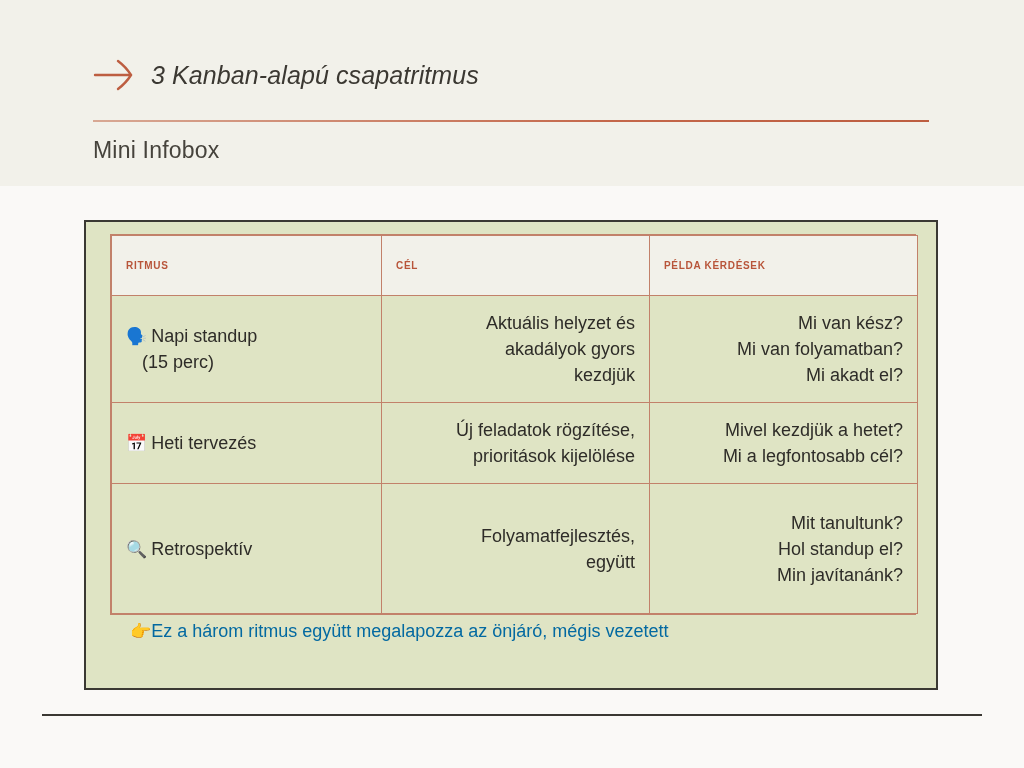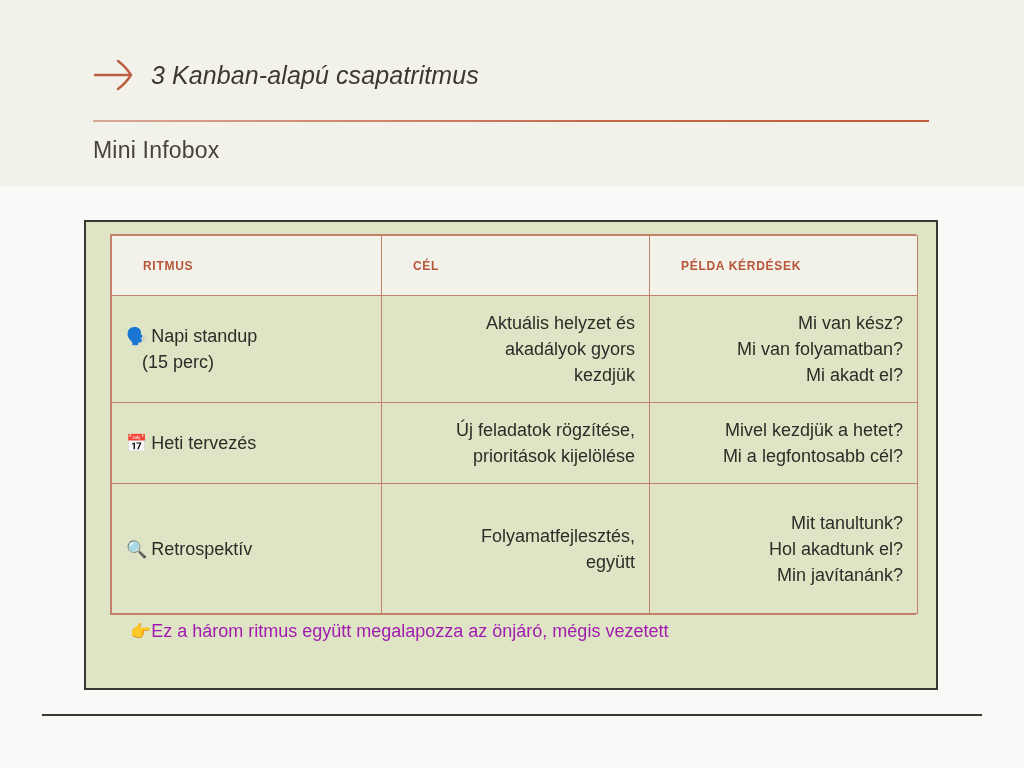--- a/index.html
+++ b/index.html
@@ -88,24 +88,24 @@
   }
   table.infotable td, table.infotable th {
     border: 1px solid #c2816a;
     vertical-align: middle;
     text-align: left;
     box-sizing: border-box;
   }
   table.infotable thead th {
     background: #f2f1ea;
     color: #b8553a;
-    font-size: 12px;
+    font-size: 10px;
     font-weight: bold;
     letter-spacing: 0.7px;
-    padding: 18px 0 18px 31px;
+    padding: 18px 0 18px 14px;
     height: 60px;
   }
   table.infotable tbody td {
     background: #dfe4c4;
     color: #2e2c28;
     font-size: 18px;
     line-height: 1.45;
     padding: 14px 14px 14px 14px;
   }
   .col-1 { width: 270px; }
@@ -126,21 +126,21 @@
   }
   .ml { display: block; text-align: right; }
 
   .footnote {
     position: absolute;
     left: 24px;
     right: 24px;
     top: 396px;
     font-size: 18px;
     line-height: 1.45;
-    color: #a21caf;
+    color: #0369a1;
     padding-left: 22px;
     text-indent: -2px;
   }
   .footnote .fn-icon { font-size: 17px; }
   .footnote .fn-l2 { display: block; padding-left: 24px; }
 
   .bottom-rule {
     position: absolute;
     left: 42px;
     top: 714px;
@@ -214,21 +214,21 @@
         <tr class="r-l">
           <td class="col-1">
             <span class="cell-icon">🔍</span><span>Retrospektív</span>
           </td>
           <td class="col-2">
             <span class="ml">Folyamatfejlesztés,</span>
             <span class="ml">együtt</span>
           </td>
           <td class="col-3">
             <span class="ml">Mit tanultunk?</span>
-            <span class="ml">Hol akadtunk el?</span>
+            <span class="ml">Hol standup el?</span>
             <span class="ml">Min javítanánk?</span>
           </td>
         </tr>
 
       </tbody>
     </table>
   </div>
 
   <div class="footnote">
     <span class="fn-icon">👉</span><span>Ez a három ritmus együtt megalapozza az önjáró, mégis vezetett</span>

